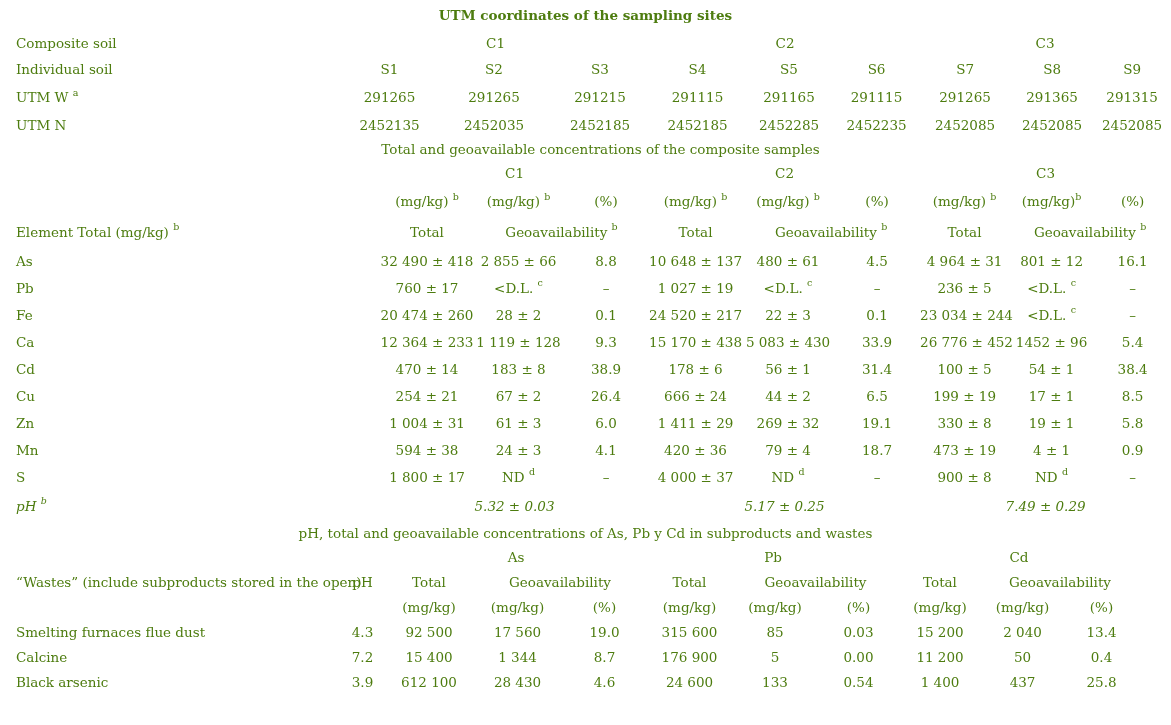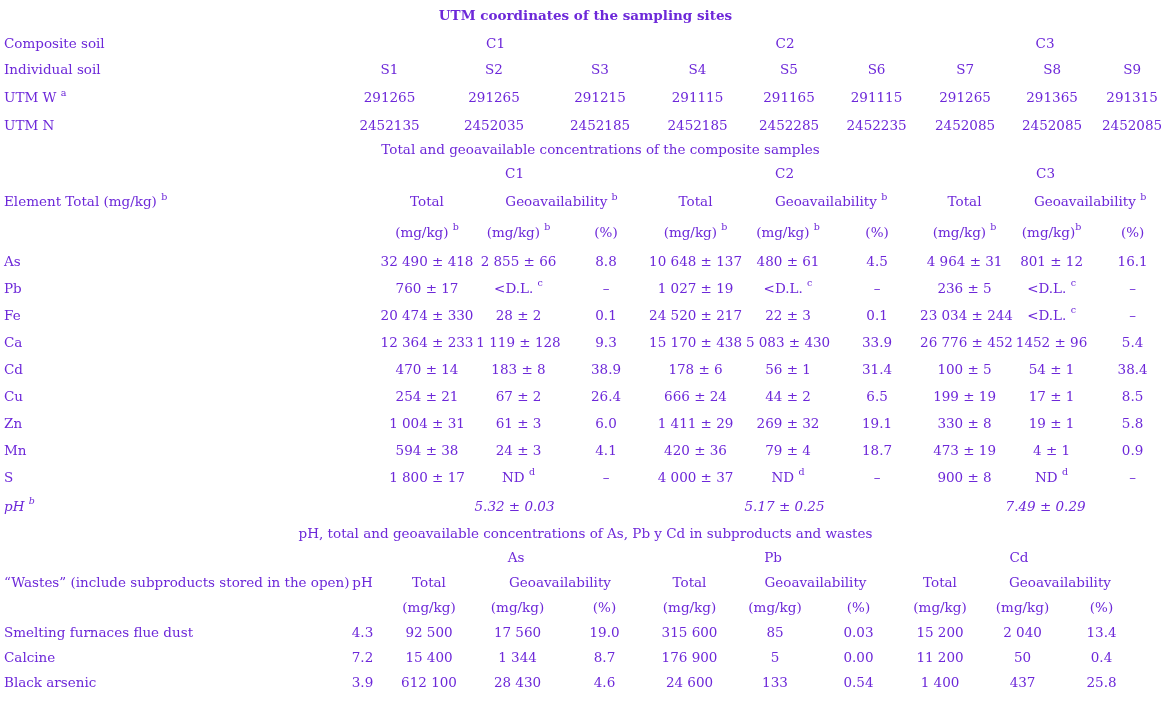--- a/index.html
+++ b/index.html
@@ -1,35 +1,35 @@
 <!DOCTYPE html>
 <html><head>
 <meta charset="utf-8">
 <style>
   html,body{margin:0;padding:0;background:#ffffff;}
   .page{
     position:relative;
     width:1171px;height:725px;
-    background:#ffffff;color:#6d28d9;
+    background:#ffffff;color:#4d7c0f;
     font-family:"DejaVu Serif", serif;
     font-size:13.5px;
     overflow:hidden;
   }
   section{display:block;}
   .tbl-title{display:flex;align-items:center;justify-content:center;white-space:nowrap;}
   .title-utm{height:30px;font-weight:bold;}
   .title-comp{height:22px;margin-left:30px;}
   .title-wastes{height:24px;}
   table{border-collapse:collapse;table-layout:fixed;border:none;}
   .t-utm{width:1171px;}
   .t-comp{width:1171px;}
   .t-wastes{width:1139px;}
   td{padding:0;vertical-align:middle;white-space:nowrap;overflow:visible;border:none;}
   td.val{text-align:center;}
-  td.lbl{text-align:left;padding-left:4px;}
+  td.lbl{text-align:left;padding-left:16px;}
   sup{font-size:9.5px;line-height:0;position:relative;top:-1px;vertical-align:super;}
   .t-utm tr{height:26px;}
   .t-utm tr:nth-child(3){height:30px;}
   .t-comp tr{height:27px;}
   .t-comp tr:nth-child(1){height:26px;}
   .t-comp tr:nth-child(2){height:30px;}
   .t-comp tr:nth-child(3){height:31px;}
   .t-comp tr:last-child{height:31px;font-style:italic;}
   .t-wastes tr{height:25px;}
   .t-wastes tr:nth-child(1){height:24px;}
@@ -119,39 +119,39 @@
           <col style="width:77px">
       </colgroup>
       <tbody>
           <tr>
             <td class="lbl"></td>
             <td colspan="3" class="val">C1</td>
             <td colspan="3" class="val">C2</td>
             <td colspan="3" class="val">C3</td>
           </tr>
           <tr>
+            <td class="lbl"></td>
+            <td class="val">(mg/kg) <sup>b</sup></td>
+            <td class="val">(mg/kg) <sup>b</sup></td>
+            <td class="val">(%)</td>
+            <td class="val">(mg/kg) <sup>b</sup></td>
+            <td class="val">(mg/kg) <sup>b</sup></td>
+            <td class="val">(%)</td>
+            <td class="val">(mg/kg) <sup>b</sup></td>
+            <td class="val">(mg/kg)<sup>b</sup></td>
+            <td class="val">(%)</td>
+          </tr>
+          <tr>
             <td class="lbl">Element Total (mg/kg) <sup>b</sup></td>
             <td class="val">Total</td>
             <td colspan="2" class="val">Geoavailability <sup>b</sup></td>
             <td class="val">Total</td>
             <td colspan="2" class="val">Geoavailability <sup>b</sup></td>
             <td class="val">Total</td>
             <td colspan="2" class="val">Geoavailability <sup>b</sup></td>
-          </tr>
-          <tr>
-            <td class="lbl"></td>
-            <td class="val">(mg/kg) <sup>b</sup></td>
-            <td class="val">(mg/kg) <sup>b</sup></td>
-            <td class="val">(%)</td>
-            <td class="val">(mg/kg) <sup>b</sup></td>
-            <td class="val">(mg/kg) <sup>b</sup></td>
-            <td class="val">(%)</td>
-            <td class="val">(mg/kg) <sup>b</sup></td>
-            <td class="val">(mg/kg)<sup>b</sup></td>
-            <td class="val">(%)</td>
           </tr>
           <tr>
             <td class="lbl">As</td>
             <td class="val">32 490 ± 418</td>
             <td class="val">2 855 ± 66</td>
             <td class="val">8.8</td>
             <td class="val">10 648 ± 137</td>
             <td class="val">480 ± 61</td>
             <td class="val">4.5</td>
             <td class="val">4 964 ± 31</td>
@@ -165,21 +165,21 @@
             <td class="val">–</td>
             <td class="val">1 027 ± 19</td>
             <td class="val">&lt;D.L. <sup>c</sup></td>
             <td class="val">–</td>
             <td class="val">236 ± 5</td>
             <td class="val">&lt;D.L. <sup>c</sup></td>
             <td class="val">–</td>
           </tr>
           <tr>
             <td class="lbl">Fe</td>
-            <td class="val">20 474 ± 330</td>
+            <td class="val">20 474 ± 260</td>
             <td class="val">28 ± 2</td>
             <td class="val">0.1</td>
             <td class="val">24 520 ± 217</td>
             <td class="val">22 ± 3</td>
             <td class="val">0.1</td>
             <td class="val">23 034 ± 244</td>
             <td class="val">&lt;D.L. <sup>c</sup></td>
             <td class="val">–</td>
           </tr>
           <tr>

